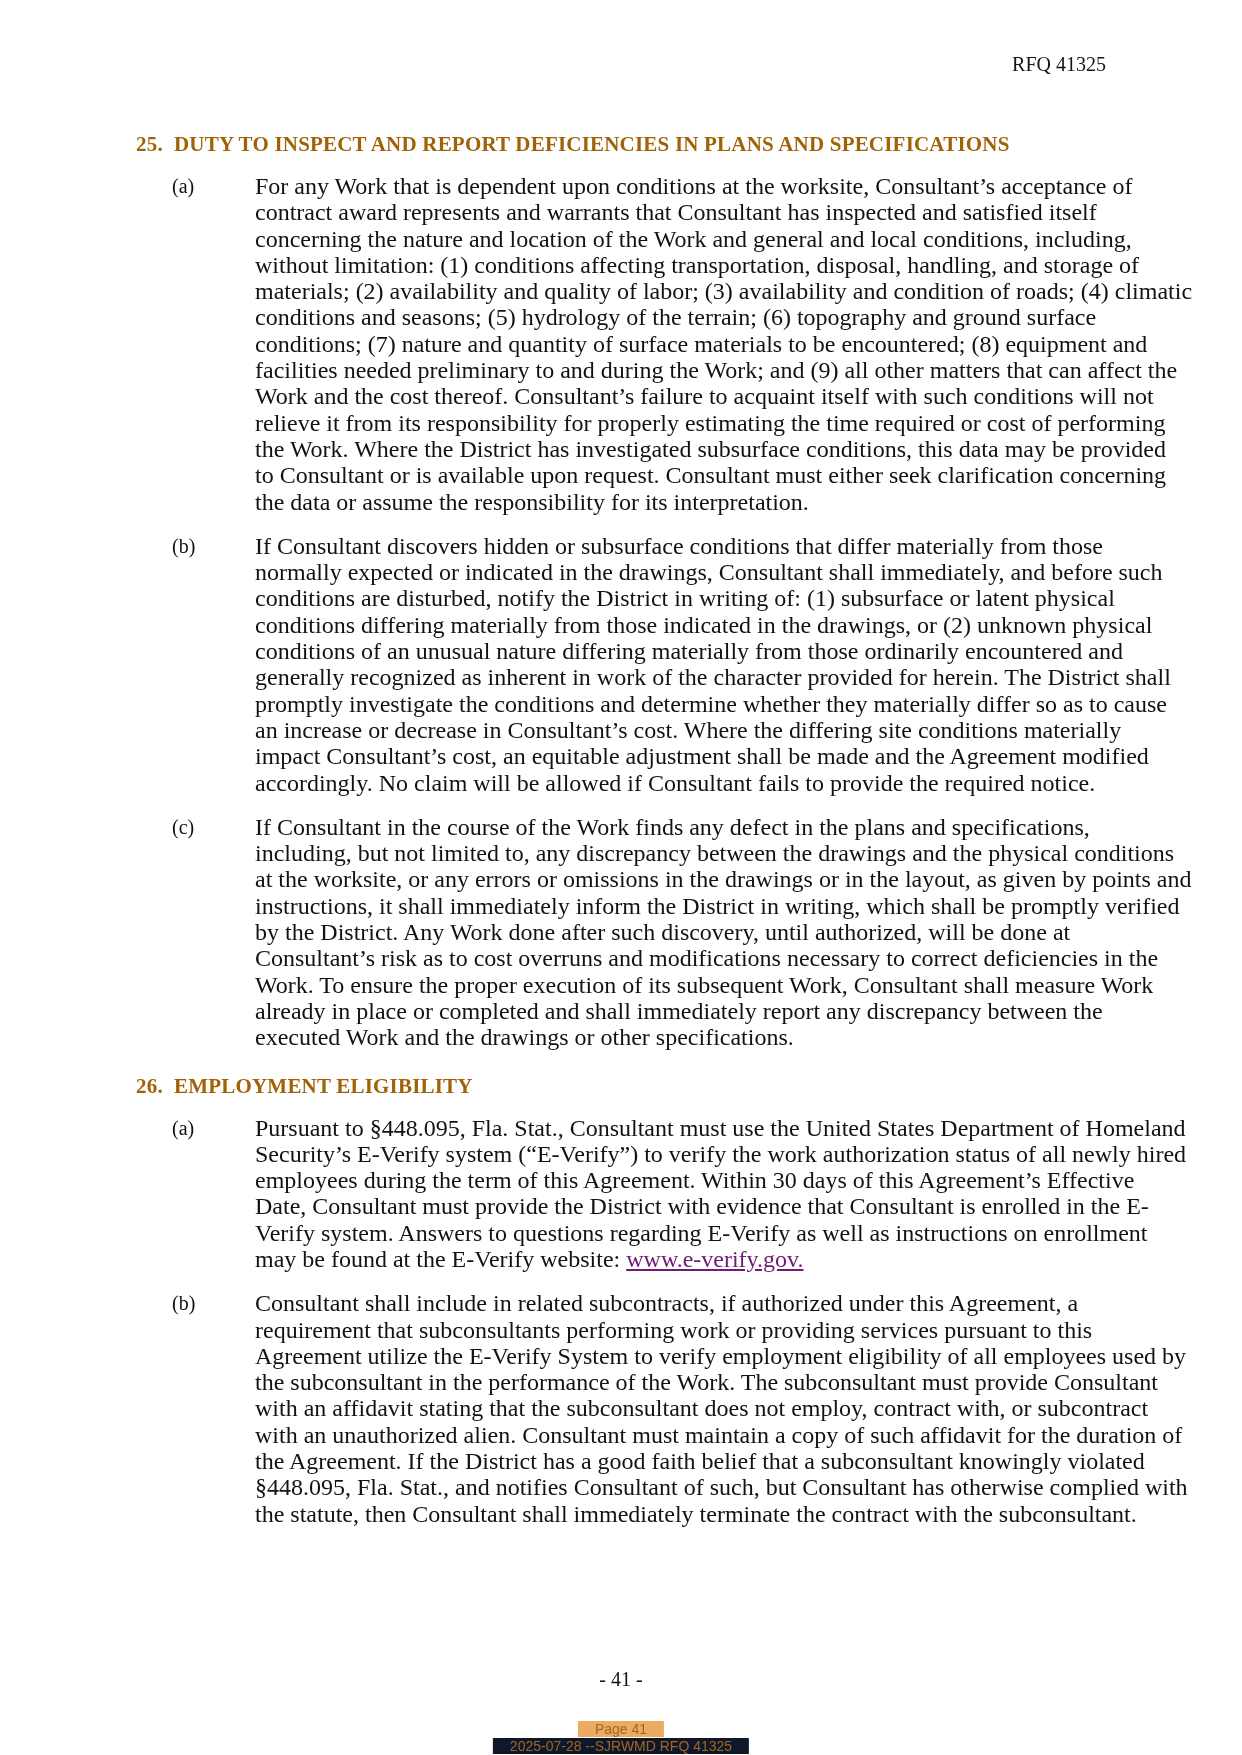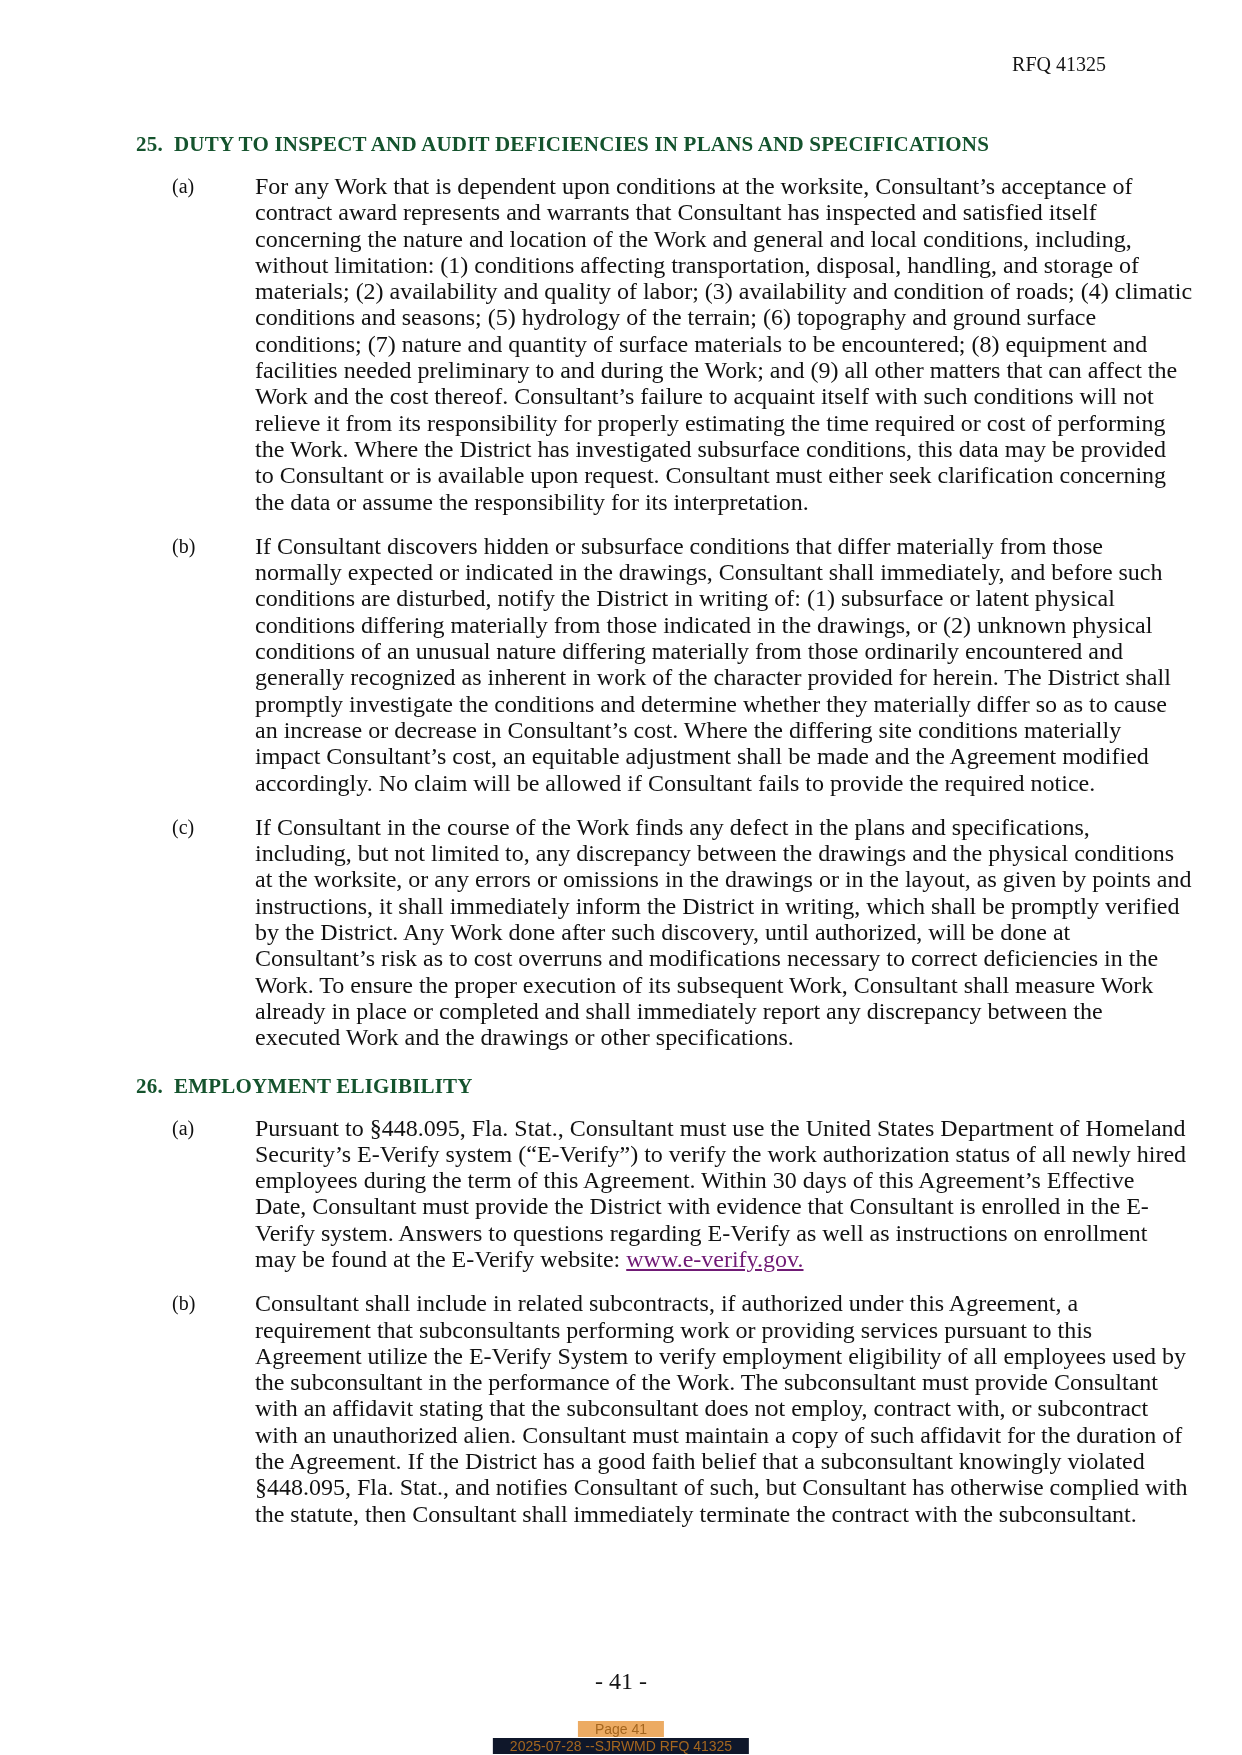--- a/index.html
+++ b/index.html
@@ -29,21 +29,21 @@
     flex-direction: column;
     align-items: flex-start;
   }
   .section-heading {
     display: flex;
     font-weight: bold;
     font-size: 21px;
     line-height: 26px;
     margin: 4px 0 16px 0;
     letter-spacing: 0.2px;
-    color: #14532d;
+    color: #a16207;
   }
   .section-heading .sec-num {
     width: 38px;
     flex: 0 0 38px;
   }
   .para {
     display: flex;
     margin: 0 0 18px 36px;
   }
   .para .marker {
@@ -62,21 +62,21 @@
   }
   .link-underline {
     text-decoration: underline;
     color: #701a75;
   }
   .page-number {
     position: absolute;
     top: 1668px;
     left: 50%;
     transform: translateX(-50%);
-    font-size: 24px;
+    font-size: 20px;
     color: #151515;
   }
   .stamp {
     position: absolute;
     left: 50%;
     transform: translateX(-50%);
     font-family: "Liberation Sans", sans-serif;
     font-size: 14px;
     line-height: 16px;
     padding: 0 17px;
@@ -87,21 +87,21 @@
 </style>
 </head>
 <body>
 
 <div class="page-header-ref">RFQ 41325</div>
 
 <div class="content">
 
   <div class="section-heading">
     <span class="sec-num">25.</span>
-    <span class="sec-title">DUTY TO INSPECT AND AUDIT DEFICIENCIES IN PLANS AND SPECIFICATIONS</span>
+    <span class="sec-title">DUTY TO INSPECT AND REPORT DEFICIENCIES IN PLANS AND SPECIFICATIONS</span>
   </div>
 
   <div class="para">
     <span class="marker">(a)</span>
     <span class="ptext">For any Work that is dependent upon conditions at the worksite, Consultant’s acceptance of
 contract award represents and warrants that Consultant has inspected and satisfied itself
 concerning the nature and location of the Work and general and local conditions, including,
 without limitation: (1) conditions affecting transportation, disposal, handling, and storage of
 materials; (2) availability and quality of labor; (3) availability and condition of roads; (4) climatic
 conditions and seasons; (5) hydrology of the terrain; (6) topography and ground surface

